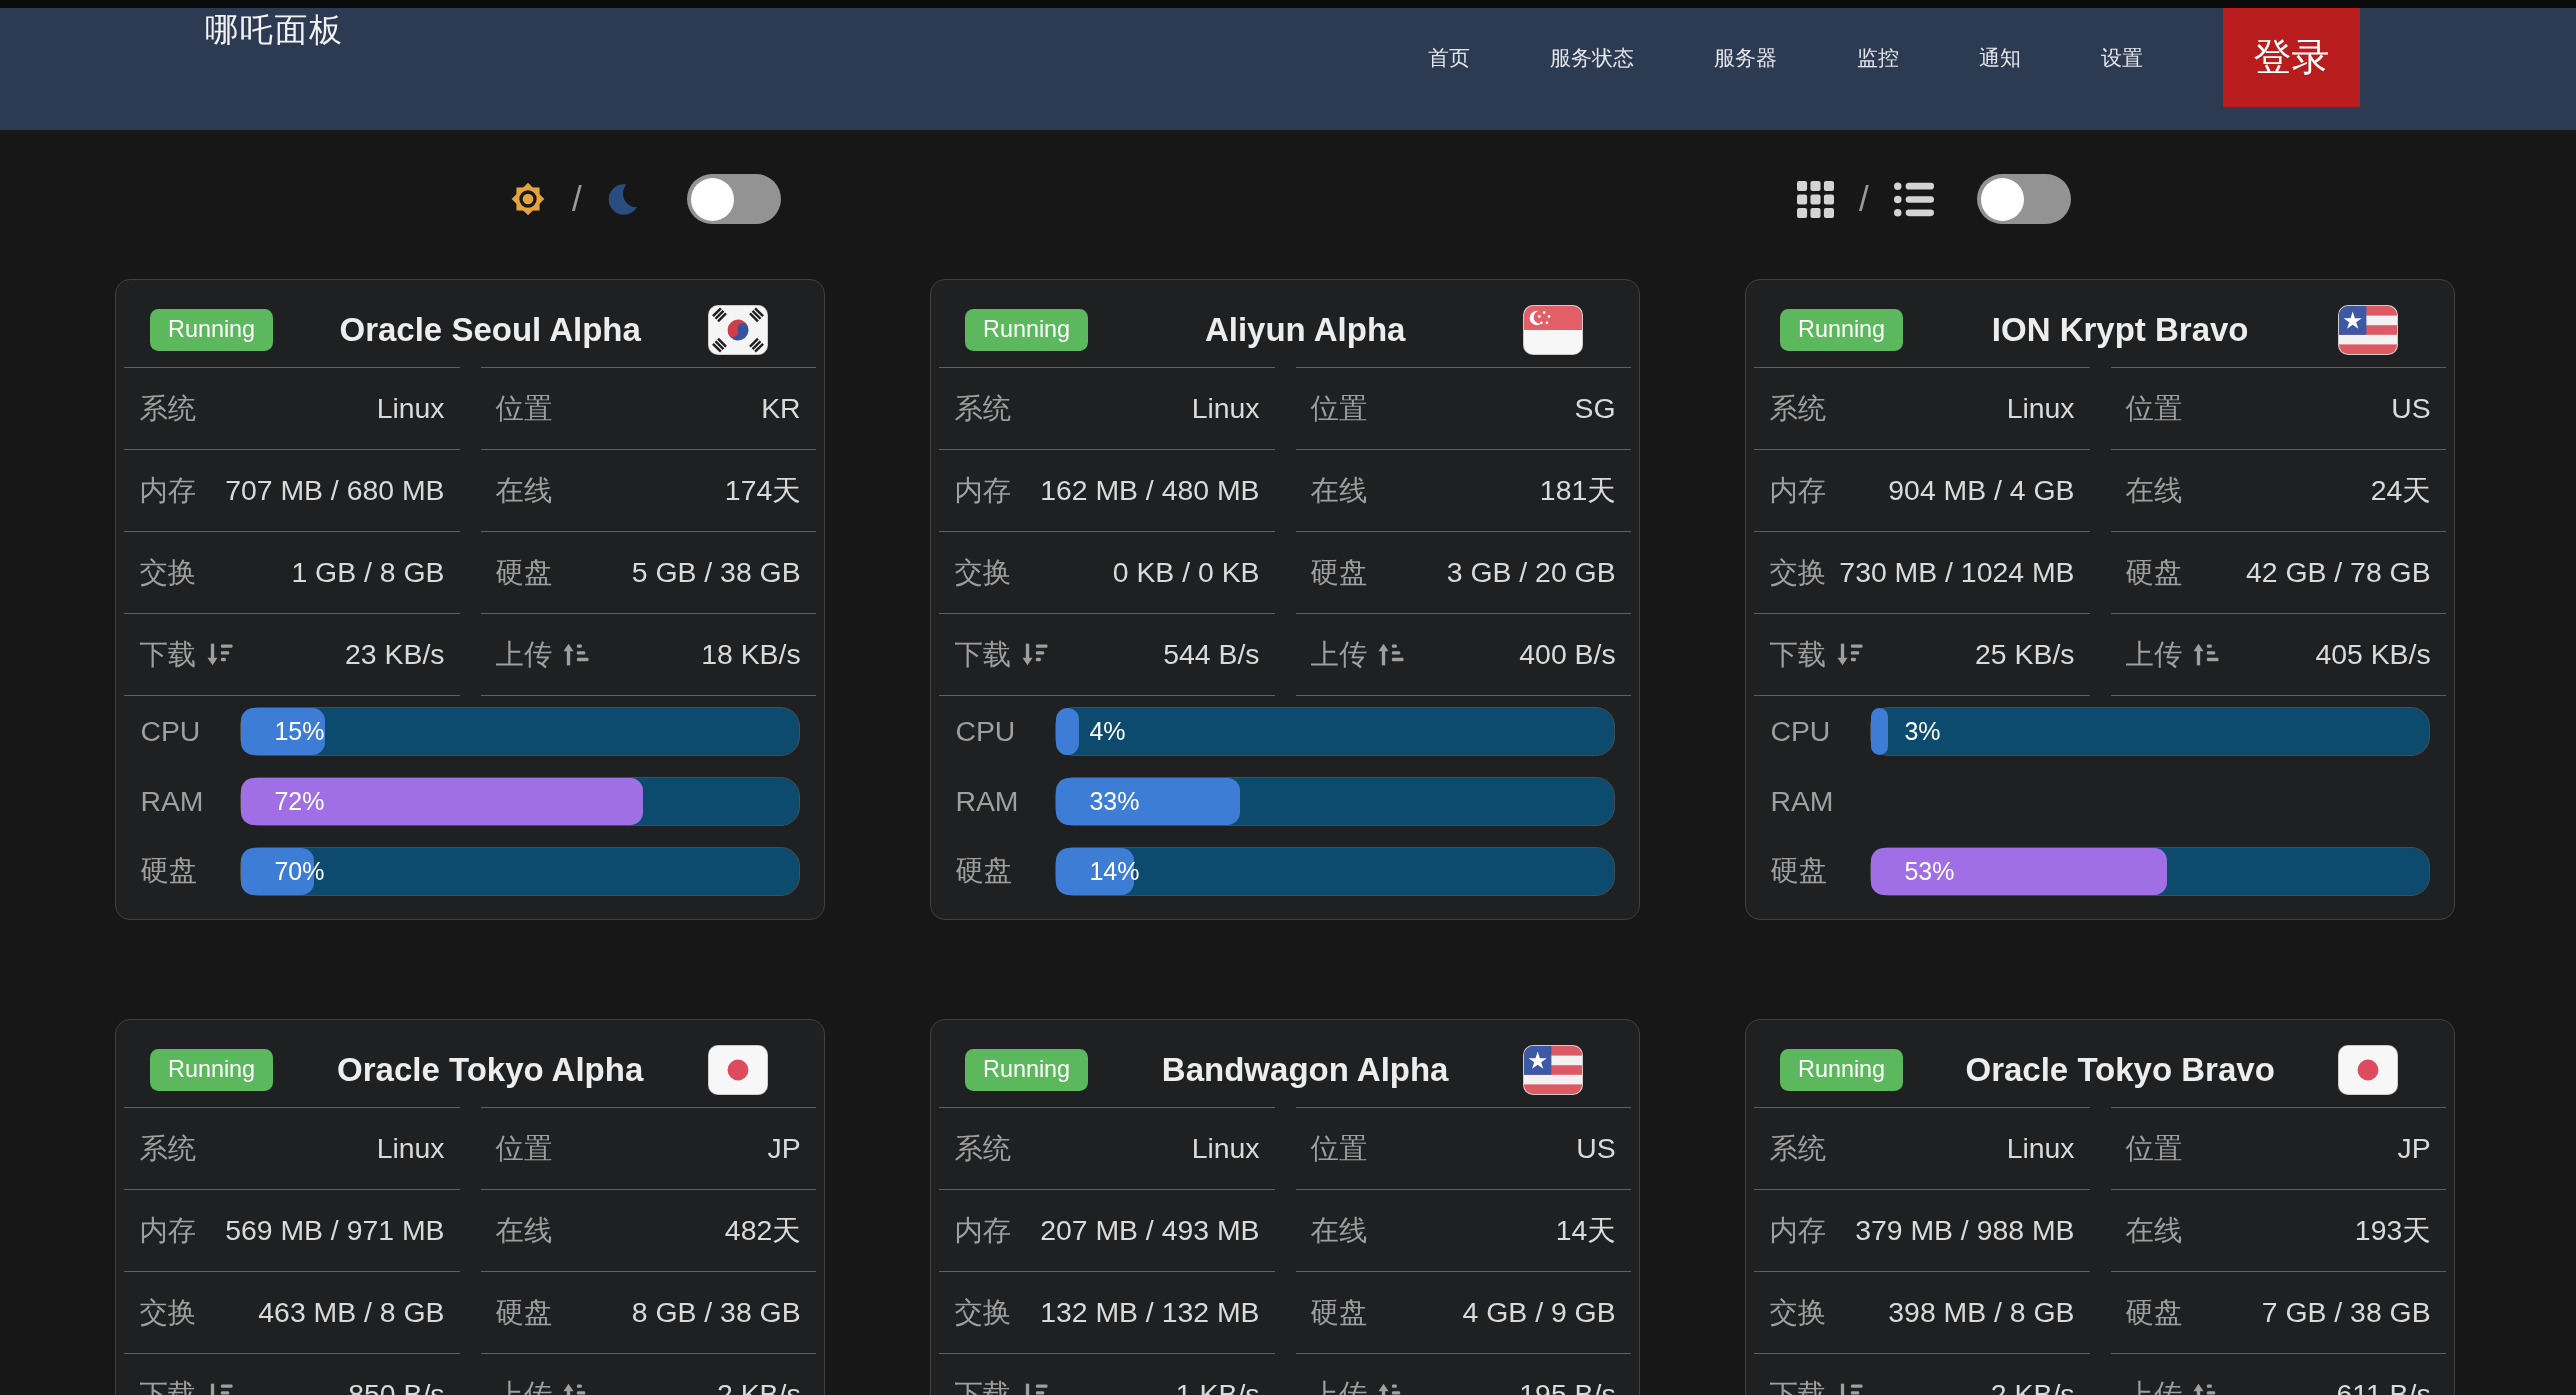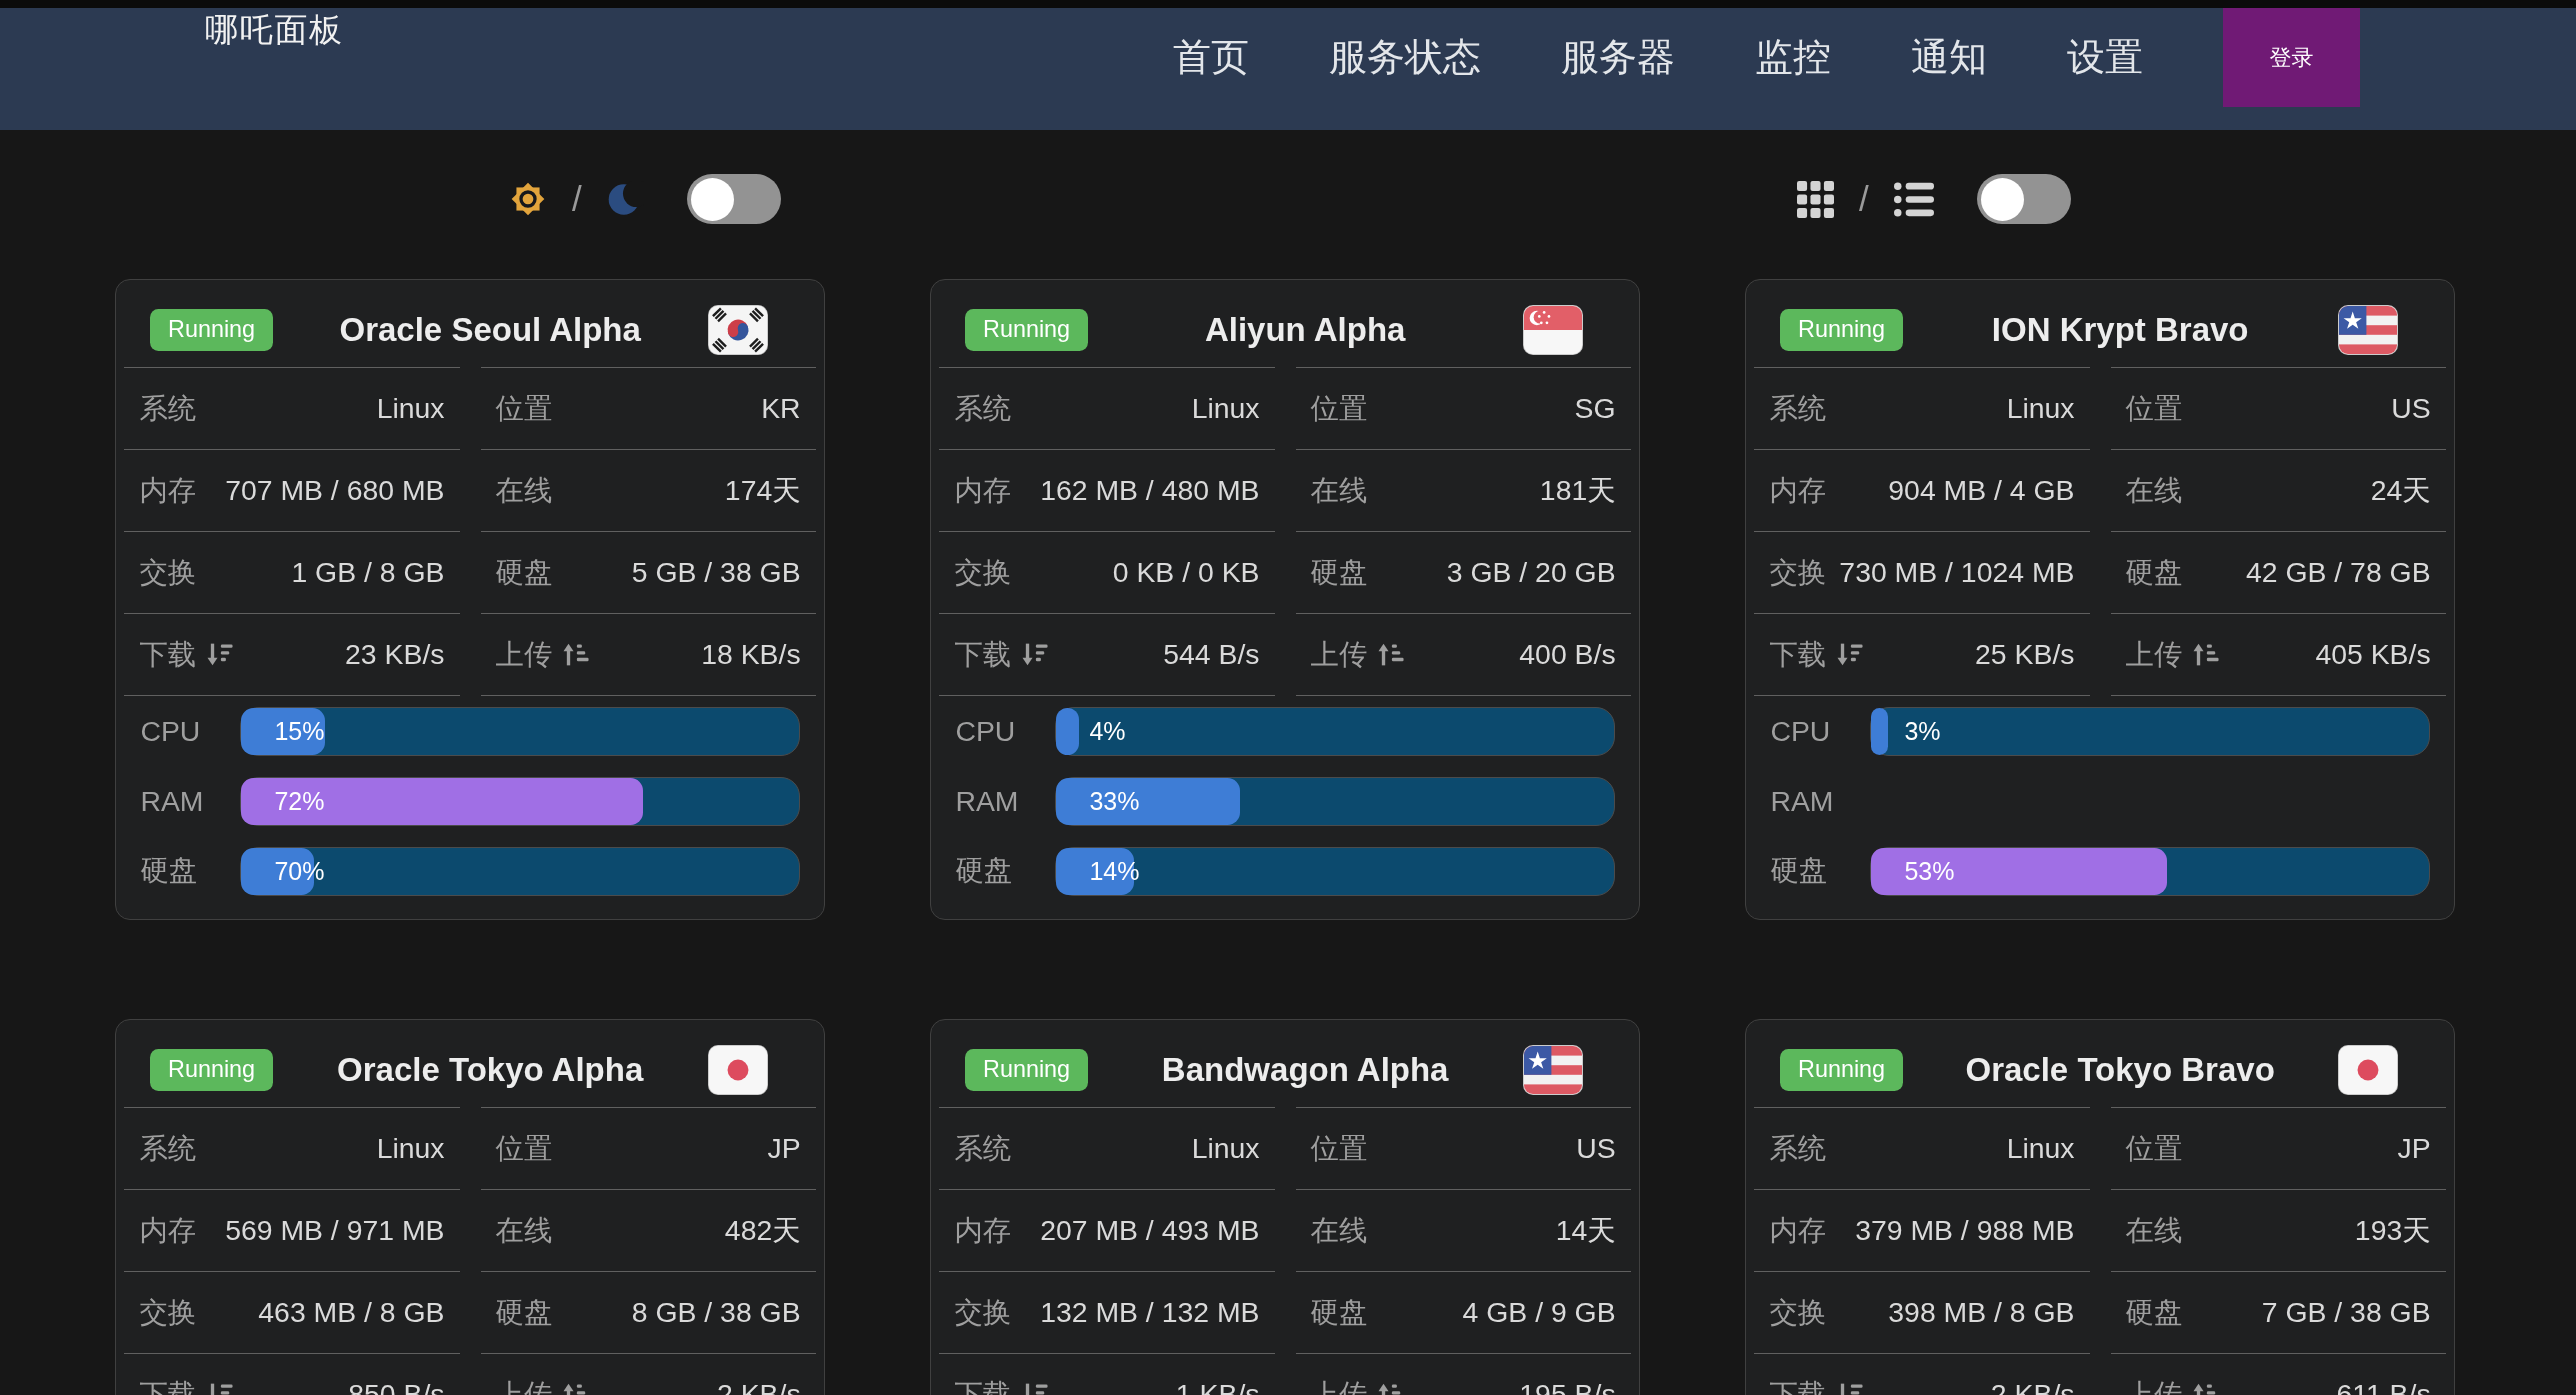--- a/index.html
+++ b/index.html
@@ -2,22 +2,22 @@
 <html style="font-size:13.4px"><head>
 <meta charset="utf-8">
 <style>
   html,body{margin:0;padding:0;width:2576px;height:1395px;overflow:hidden;
     background:#171717;font-family:"Liberation Sans","DejaVu Sans",sans-serif;}
   .topstrip{height:8.4px;background:#0b0b0b;}
   .navbar{height:122px;background:#2c3a52;display:flex;align-items:flex-start;
     padding:0 216px 0 205px;box-sizing:border-box;}
   .logo{font-size:33px;color:#f2f2f2;letter-spacing:1.7px;cursor:pointer;}
   .menu{margin-left:auto;display:flex;align-items:center;gap:80px;}
-  .menu-item{font-size:38px;color:#e3e6ea;cursor:pointer;white-space:nowrap;}
-  .login-btn{width:137px;height:99px;background:#701a75;color:#ffffff;font-size:22px;
+  .menu-item{font-size:21px;color:#e3e6ea;cursor:pointer;white-space:nowrap;}
+  .login-btn{width:137px;height:99px;background:#b91c1c;color:#ffffff;font-size:38px;
     display:flex;align-items:center;justify-content:center;cursor:pointer;border:none;}
   .toggles{position:relative;height:0;}
   .toggle-group{position:absolute;top:43px;display:flex;align-items:center;gap:25px;height:52px;}
   #theme-toggle-group{left:509px;}
   #view-toggle-group{left:1797px;}
   .slash{color:#9a9a9a;font-size:35px;line-height:52px;}
   .switch{width:94px;height:50px;border-radius:25px;background:#939393;position:relative;
     margin-left:18.4px;cursor:pointer;}
   .knob{position:absolute;left:4.2px;top:3.3px;width:43px;height:43px;border-radius:50%;background:#ffffff;}
   .cards-grid{display:grid;grid-template-columns:repeat(3,710px);column-gap:105px;row-gap:99px;

